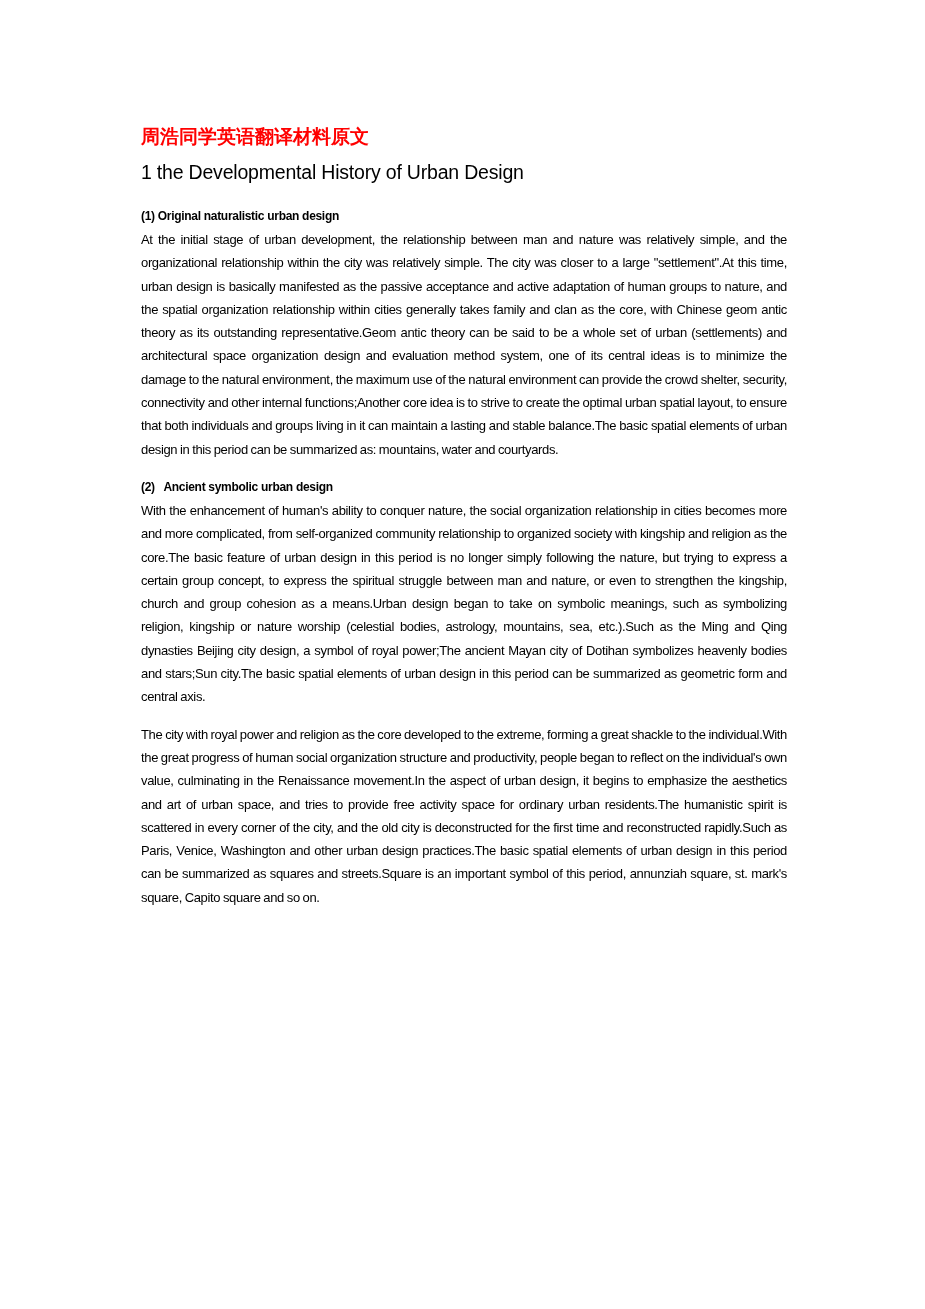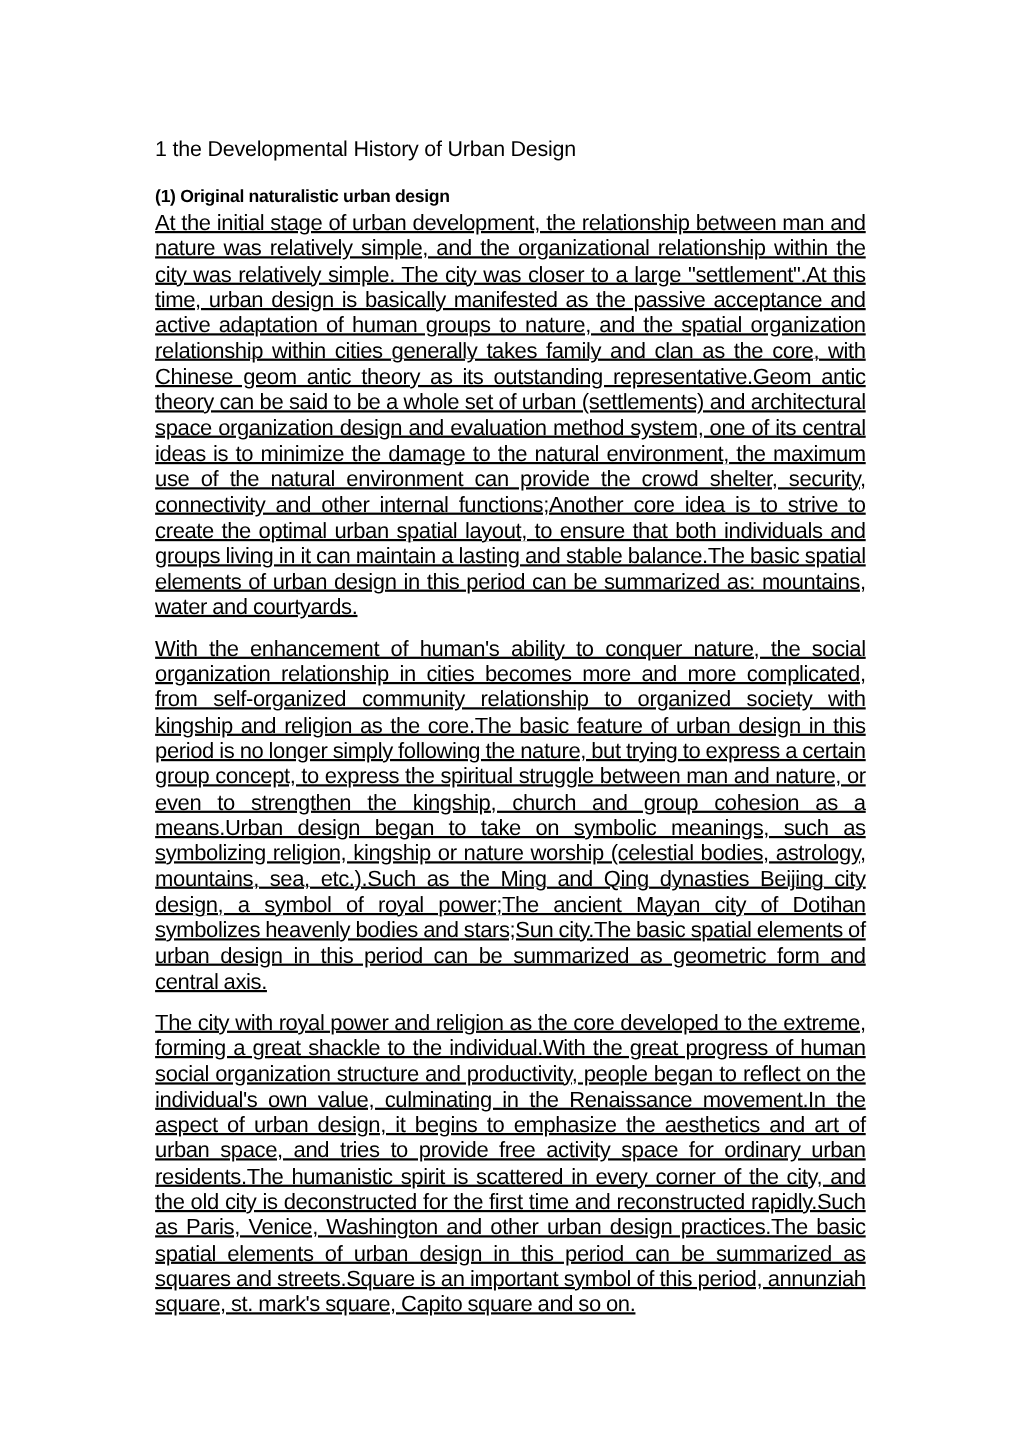--- a/index.html
+++ b/index.html
@@ -11,39 +11,41 @@
     .doc-title {
       color: #ff0000; font-family: "DejaVu Sans", sans-serif;
       font-size: 19px; font-weight: bold; line-height: 36px; margin: 0;
     }
     .chapter-title {
       font-size: 19.5px; font-weight: normal; line-height: 36px; margin: 0 0 0 0;
       letter-spacing: -0.2px;
     }
     .section { margin-top: 14px; }
     .section-heading {
-      font-size: 16px; font-weight: bold; line-height: 24px; margin: 0;
+      font-size: 12px; font-weight: bold; line-height: 24px; margin: 0;
       letter-spacing: -0.3px;
     }
     .para {
-      font-size: 20px; line-height: 23.3px; margin: 0;
-      text-align: justify; letter-spacing: -0.35px; word-spacing: -0.5px; text-decoration: underline;
+      font-size: 13px; line-height: 23.3px; margin: 0;
+      text-align: justify; letter-spacing: -0.35px; word-spacing: -0.5px;
     }
   </style>
 </head>
 <body>
 
 <div class="page">
+  <h1 class="doc-title">周浩同学英语翻译材料原文</h1>
   <h2 class="chapter-title">1 the Developmental History of Urban Design</h2>
 
   <div class="section">
     <h3 class="section-heading">(1) Original naturalistic urban design</h3>
     <p class="para">At the initial stage of urban development, the relationship between man and nature was relatively simple, and the organizational relationship within the city was relatively simple. The city was closer to a large "settlement".At this time, urban design is basically manifested as the passive acceptance and active adaptation of human groups to nature, and the spatial organization relationship within cities generally takes family and clan as the core, with Chinese geom antic theory as its outstanding representative.Geom antic theory can be said to be a whole set of urban (settlements) and architectural space organization design and evaluation method system, one of its central ideas is to minimize the damage to the natural environment, the maximum use of the natural environment can provide the crowd shelter, security, connectivity and other internal functions;Another core idea is to strive to create the optimal urban spatial layout, to ensure that both individuals and groups living in it can maintain a lasting and stable balance.The basic spatial elements of urban design in this period can be summarized as: mountains, water and courtyards.</p>
   </div>
 
   <div class="section">
+    <h3 class="section-heading" style="white-space:pre;">(2)   Ancient symbolic urban design</h3>
     <p class="para">With the enhancement of human's ability to conquer nature, the social organization relationship in cities becomes more and more complicated, from self-organized community relationship to organized society with kingship and religion as the core.The basic feature of urban design in this period is no longer simply following the nature, but trying to express a certain group concept, to express the spiritual struggle between man and nature, or even to strengthen the kingship, church and group cohesion as a means.Urban design began to take on symbolic meanings, such as symbolizing religion, kingship or nature worship (celestial bodies, astrology, mountains, sea, etc.).Such as the Ming and Qing dynasties Beijing city design, a symbol of royal power;The ancient Mayan city of Dotihan symbolizes heavenly bodies and stars;Sun city.The basic spatial elements of urban design in this period can be summarized as geometric form and central axis.</p>
   </div>
 
   <div class="section">
     <p class="para">The city with royal power and religion as the core developed to the extreme, forming a great shackle to the individual.With the great progress of human social organization structure and productivity, people began to reflect on the individual's own value, culminating in the Renaissance movement.In the aspect of urban design, it begins to emphasize the aesthetics and art of urban space, and tries to provide free activity space for ordinary urban residents.The humanistic spirit is scattered in every corner of the city, and the old city is deconstructed for the first time and reconstructed rapidly.Such as Paris, Venice, Washington and other urban design practices.The basic spatial elements of urban design in this period can be summarized as squares and streets.Square is an important symbol of this period, annunziah square, st. mark's square, Capito square and so on.</p>
   </div>
 </div>
 
 </body></html>

